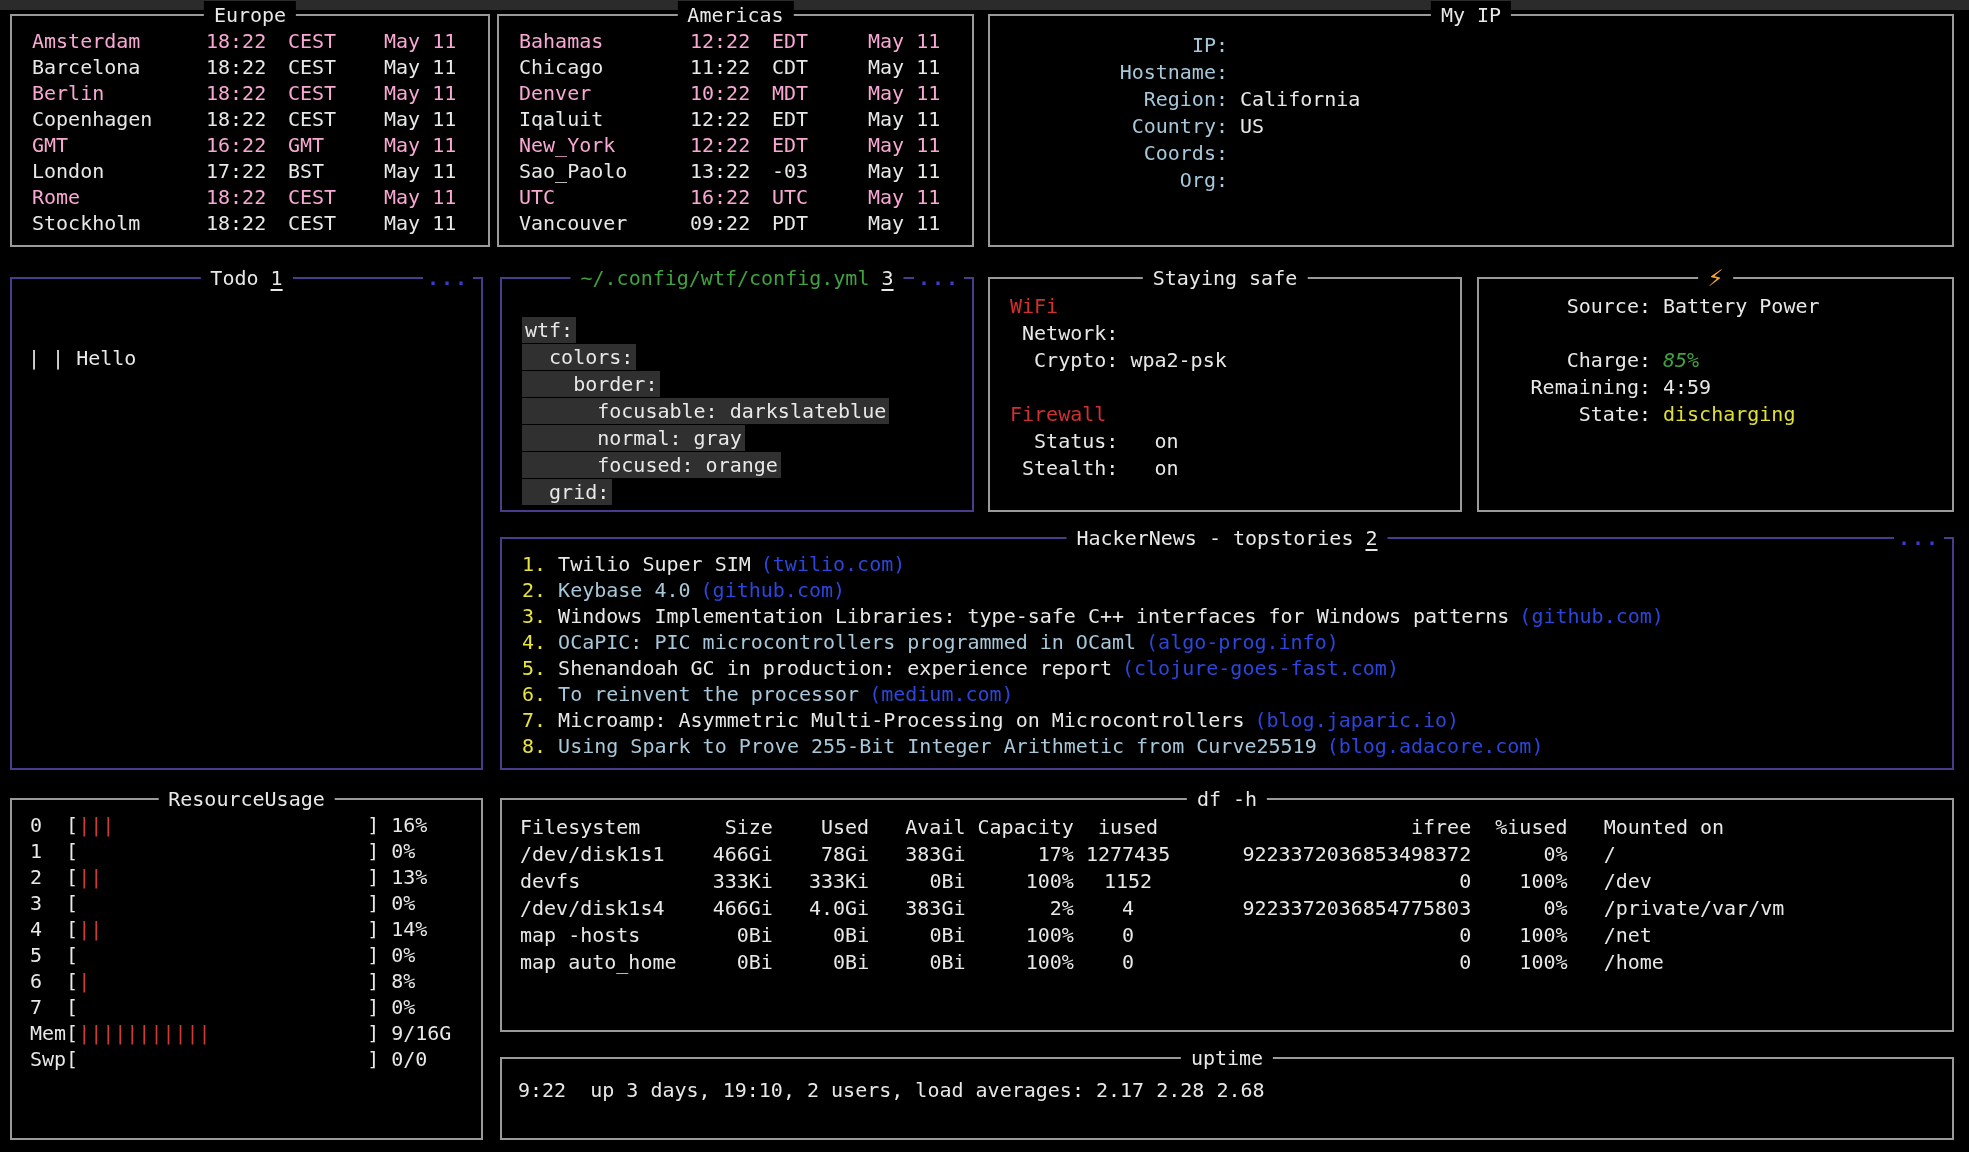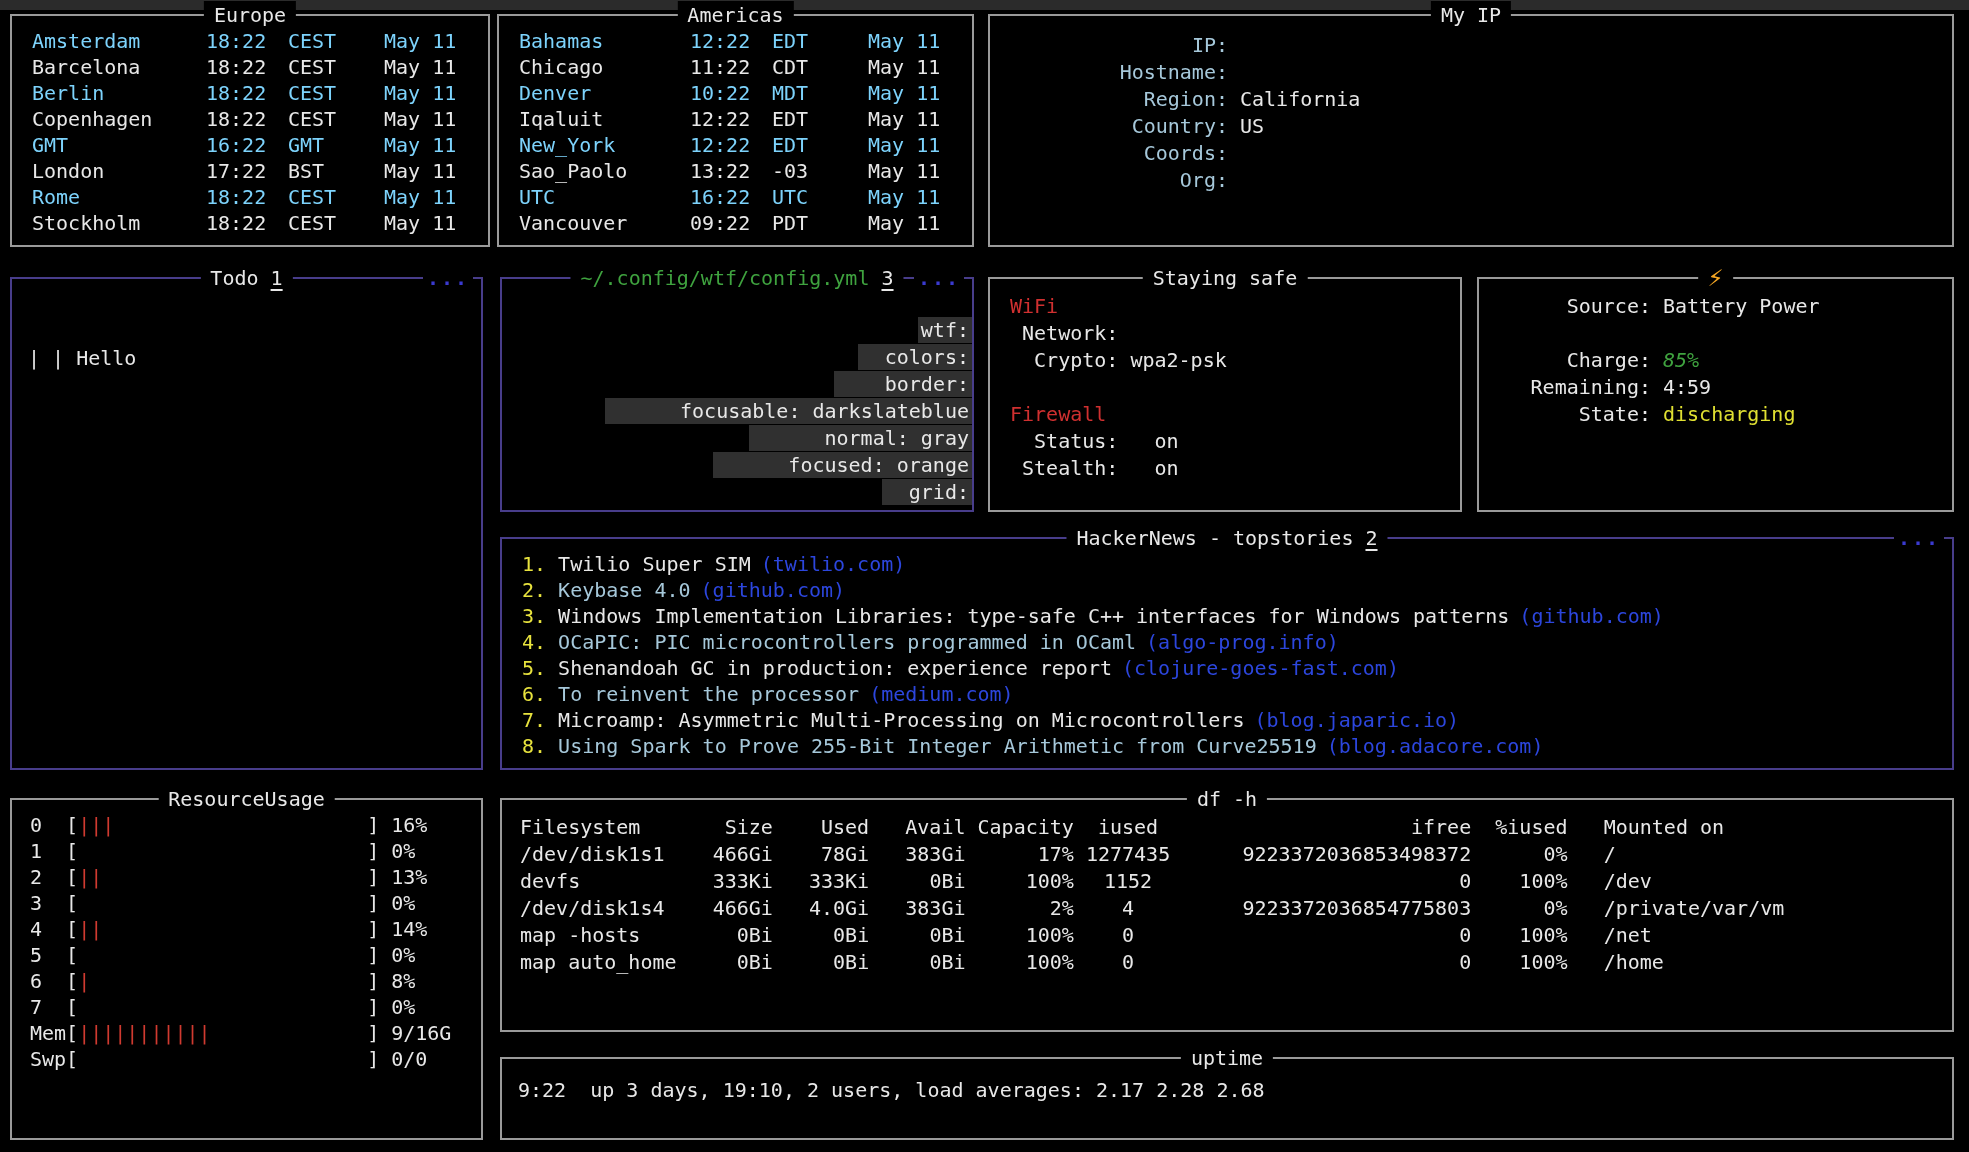--- a/index.html
+++ b/index.html
@@ -26,21 +26,21 @@
     color:#3a3ad0; font-weight:bold; letter-spacing:2px; line-height:24px; z-index:2;
   }
 
   
   .clockbody { padding:12px 14px 0 20px; }
   .crow { display:flex; line-height:26px; white-space:pre; }
   .crow .city { flex:1; }
   .crow .time { width:72px; }
   .crow .tz   { width:74px; margin-left:10px; }
   .crow .date { width:90px; margin-left:22px; }
-  .c-blue { color:#7dd3fc; }
+  .c-blue { color:#f9a8d4; }
   .c-white { color:#e8e8e8; }
 
   
   .ipbody { padding:16px 0 0 0; }
   .iprow { display:flex; line-height:27px; }
   .iplabel { width:238px; text-align:right; color:#a6c8da; white-space:pre; }
   .ipvalue { margin-left:12px; color:#e8e8e8; white-space:pre; }
 
   
   .todobody { padding:14px 0 0 16px; white-space:pre; line-height:26px; }
@@ -95,21 +95,21 @@
   .c8 { padding-left:3ch; text-align:left; }
 
   
   .upbody { padding:18px 0 0 16px; white-space:pre; line-height:27px; }
 
   
   #p-europe    { left:10px;   top:14px;   width:480px;  height:233px; }
   #p-americas  { left:497px;  top:14px;   width:477px;  height:233px; }
   #p-myip      { left:988px;  top:14px;   width:966px;  height:233px; }
   #p-todo      { left:10px;   top:277px;  width:473px;  height:493px; }
-  #p-config    { left:500px;  top:277px;  width:474px;  height:235px;text-align:right; }
+  #p-config    { left:500px;  top:277px;  width:474px;  height:235px; }
   #p-safe      { left:988px;  top:277px;  width:474px;  height:235px; }
   #p-battery   { left:1477px; top:277px;  width:477px;  height:235px; }
   #p-hn        { left:500px;  top:537px;  width:1454px; height:233px; }
   #p-resource  { left:10px;   top:798px;  width:473px;  height:342px; }
   #p-df        { left:500px;  top:798px;  width:1454px; height:234px; }
   #p-uptime    { left:500px;  top:1057px; width:1454px; height:83px;  }
 </style>
 </head>
 <body>
 

